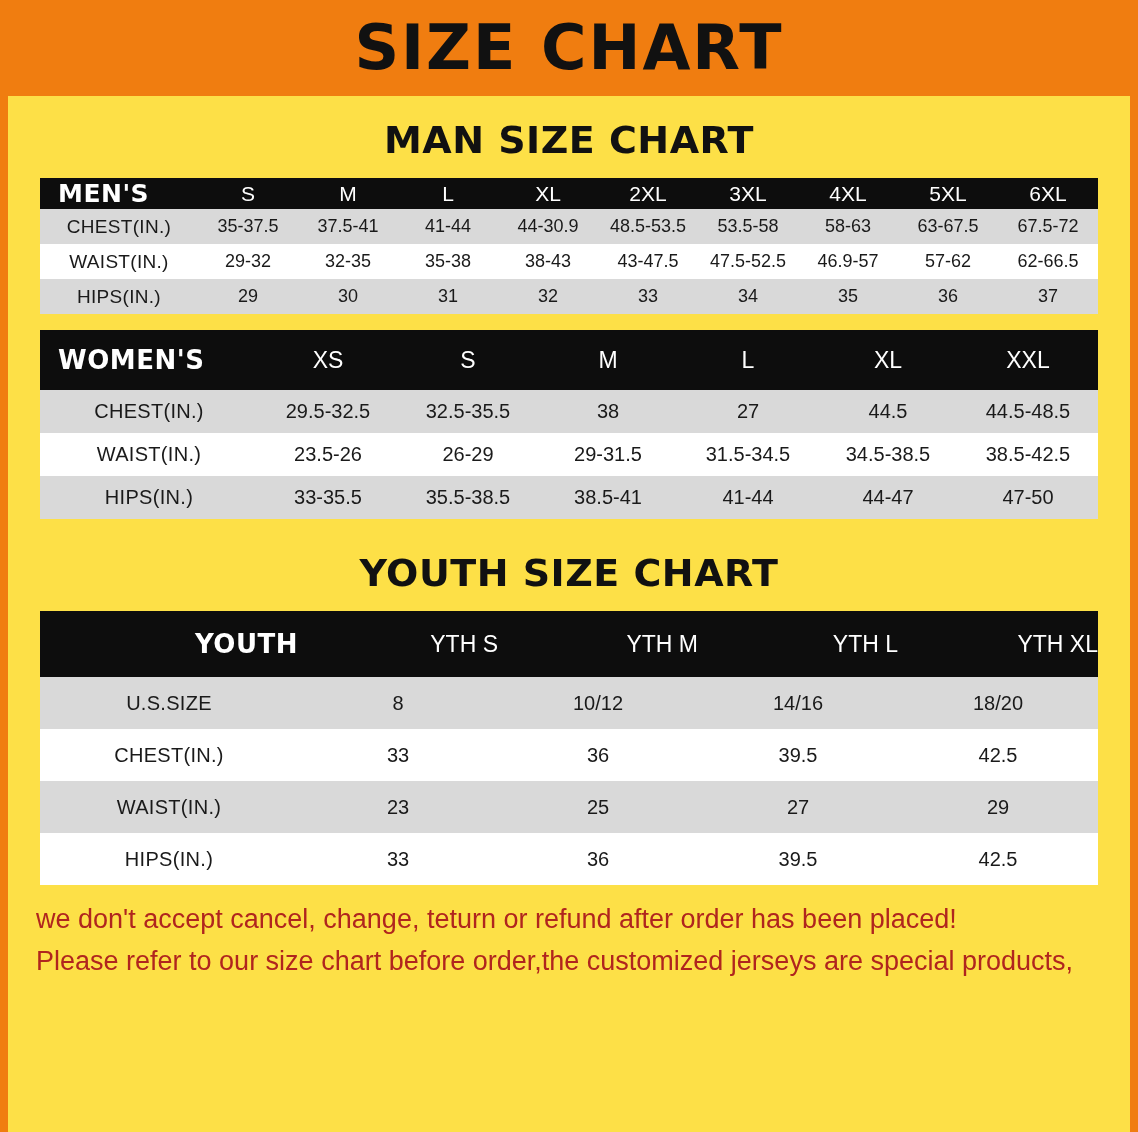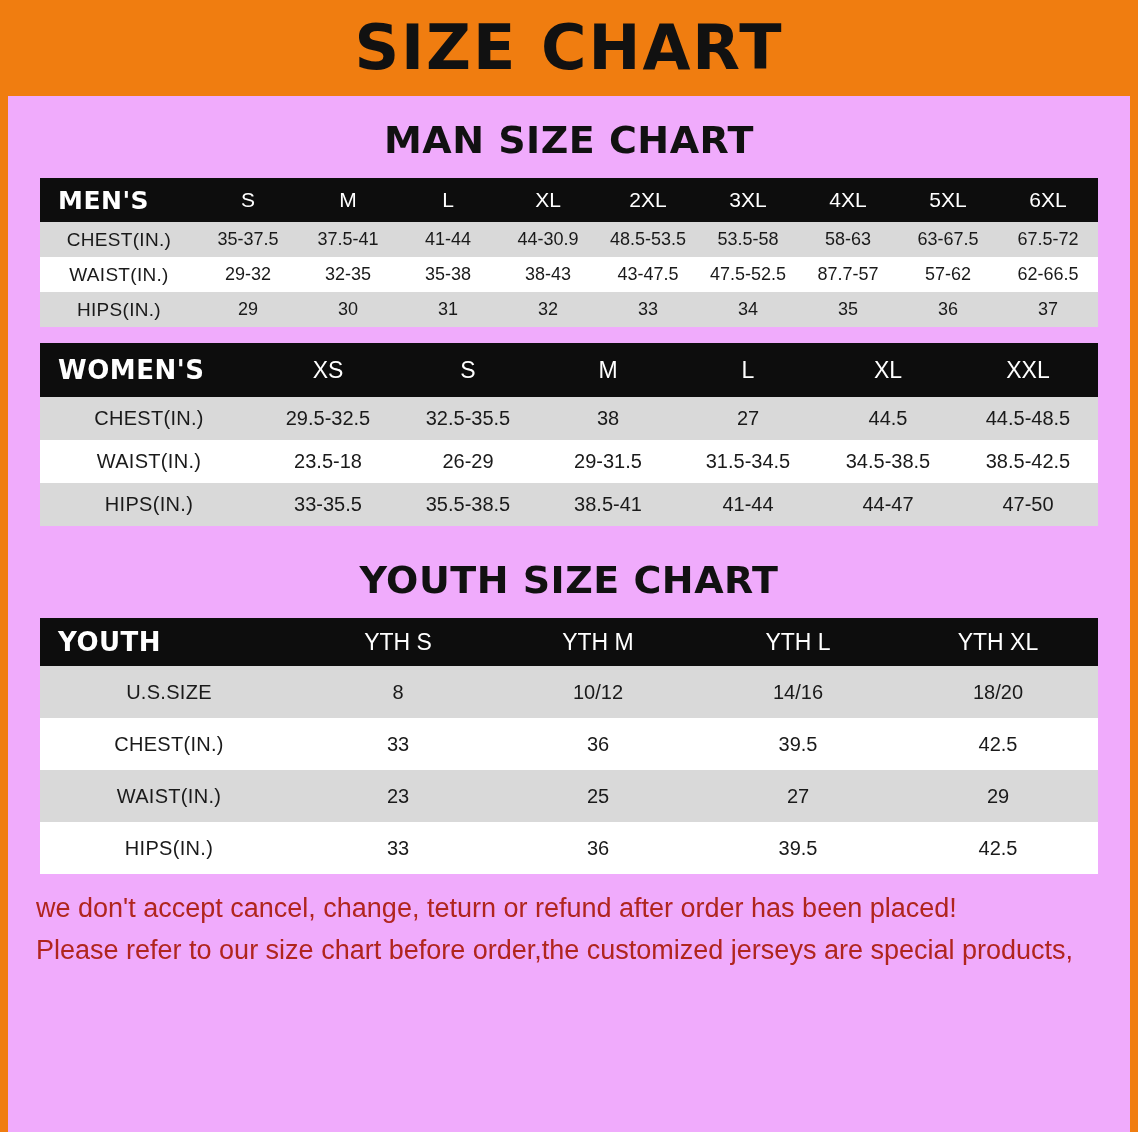--- a/index.html
+++ b/index.html
@@ -10,21 +10,21 @@
     width: 1138px;
     height: 1132px;
     background: #ffffff;
     font-family: "Liberation Sans", sans-serif;
     overflow: hidden;
   }
   .page {
     position: relative;
     width: 1138px;
     height: 1132px;
-    background: #f0abfc;
+    background: #fde047;
   }
   .banner {
     height: 96px;
     background: #f07d10;
     display: flex;
     align-items: center;
     justify-content: center;
   }
   .banner-title {
     font-family: "DejaVu Sans", sans-serif;
@@ -60,21 +60,21 @@
     font-family: "Liberation Sans", sans-serif;
     color: #1a1a1a;
   }
   thead tr {
     background: #0d0d0d;
   }
   thead th {
     color: #ffffff;
     font-size: 21px;
     font-weight: normal;
-    height: 44px;
+    height: 31px;
     vertical-align: middle;
   }
   thead th.corner {
     font-family: "DejaVu Sans", sans-serif;
     font-weight: bold;
     font-size: 25px;
     letter-spacing: 0.5px;
     text-align: left;
     padding-left: 18px;
   }
@@ -89,28 +89,28 @@
     text-align: center;
     font-size: 19px;
     letter-spacing: 0.3px;
   }
 
   
   .men col.c0 { width: 158px; }
   .men col.cx { width: 100px; }
 
   
-  .women thead th { font-size: 23px; height: 54px; }
+  .women thead th { font-size: 23px; height: 60px; }
   .women thead th.corner { font-size: 26px; }
   .women tbody tr td { height: 43px; font-size: 20px; }
   .women col.c0 { width: 218px; }
   .women col.cx { width: 140px; }
 
   
-  .youth thead th { font-size: 23px; height: 48px; }
+  .youth thead th { font-size: 23px; height: 66px; text-align: right; }
   .youth thead th.corner { font-size: 26px; }
   .youth tbody tr td { height: 52px; font-size: 20px; }
   .youth col.c0 { width: 258px; }
   .youth col.cx { width: 200px; }
 
   .notice {
     margin: 14px 36px 0 36px;
     color: #b0251e;
     font-family: "Liberation Sans", sans-serif;
     font-size: 27px;
@@ -181,21 +181,21 @@
           <td>67.5-72</td>
         </tr>
         <tr class="plain">
           <td class="rowlabel">WAIST(IN.)</td>
           <td>29-32</td>
           <td>32-35</td>
           <td>35-38</td>
           <td>38-43</td>
           <td>43-47.5</td>
           <td>47.5-52.5</td>
-          <td>87.7-57</td>
+          <td>46.9-57</td>
           <td>57-62</td>
           <td>62-66.5</td>
         </tr>
         <tr class="shade">
           <td class="rowlabel">HIPS(IN.)</td>
           <td>29</td>
           <td>30</td>
           <td>31</td>
           <td>32</td>
           <td>33</td>
@@ -235,21 +235,21 @@
           <td class="rowlabel">CHEST(IN.)</td>
           <td>29.5-32.5</td>
           <td>32.5-35.5</td>
           <td>38</td>
           <td>27</td>
           <td>44.5</td>
           <td>44.5-48.5</td>
         </tr>
         <tr class="plain">
           <td class="rowlabel">WAIST(IN.)</td>
-          <td>23.5-18</td>
+          <td>23.5-26</td>
           <td>26-29</td>
           <td>29-31.5</td>
           <td>31.5-34.5</td>
           <td>34.5-38.5</td>
           <td>38.5-42.5</td>
         </tr>
         <tr class="shade">
           <td class="rowlabel">HIPS(IN.)</td>
           <td>33-35.5</td>
           <td>35.5-38.5</td>

